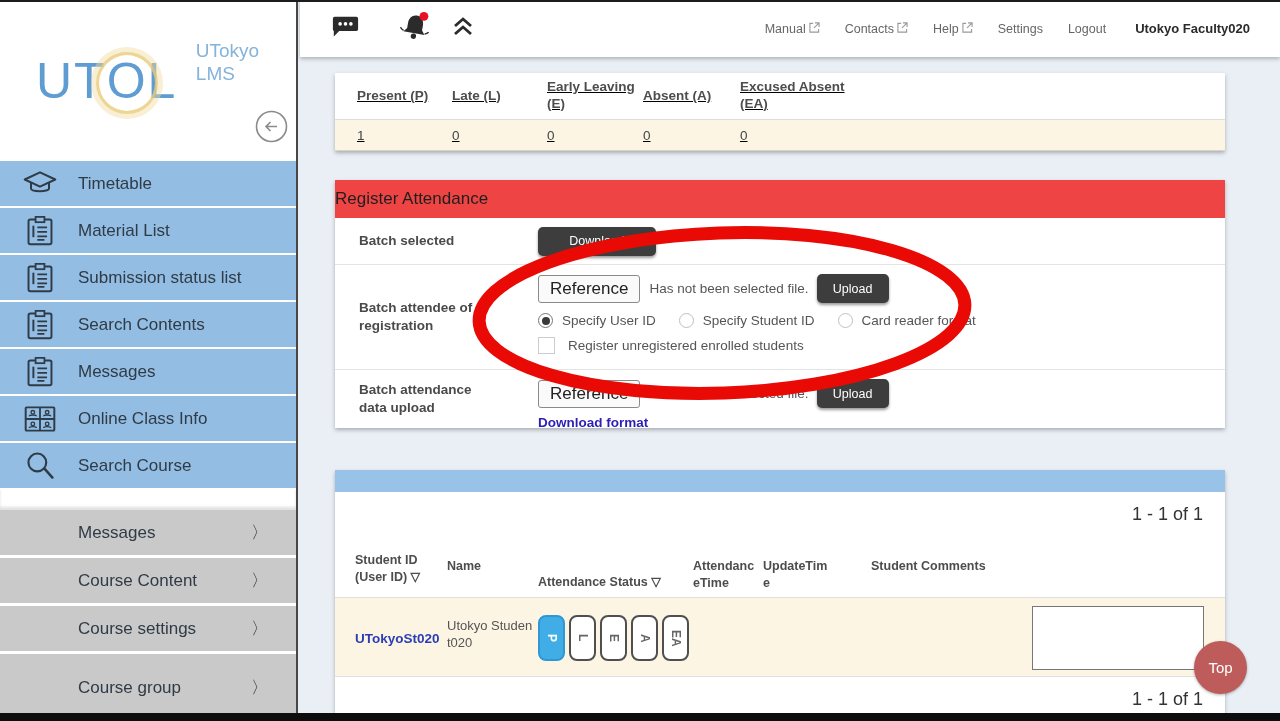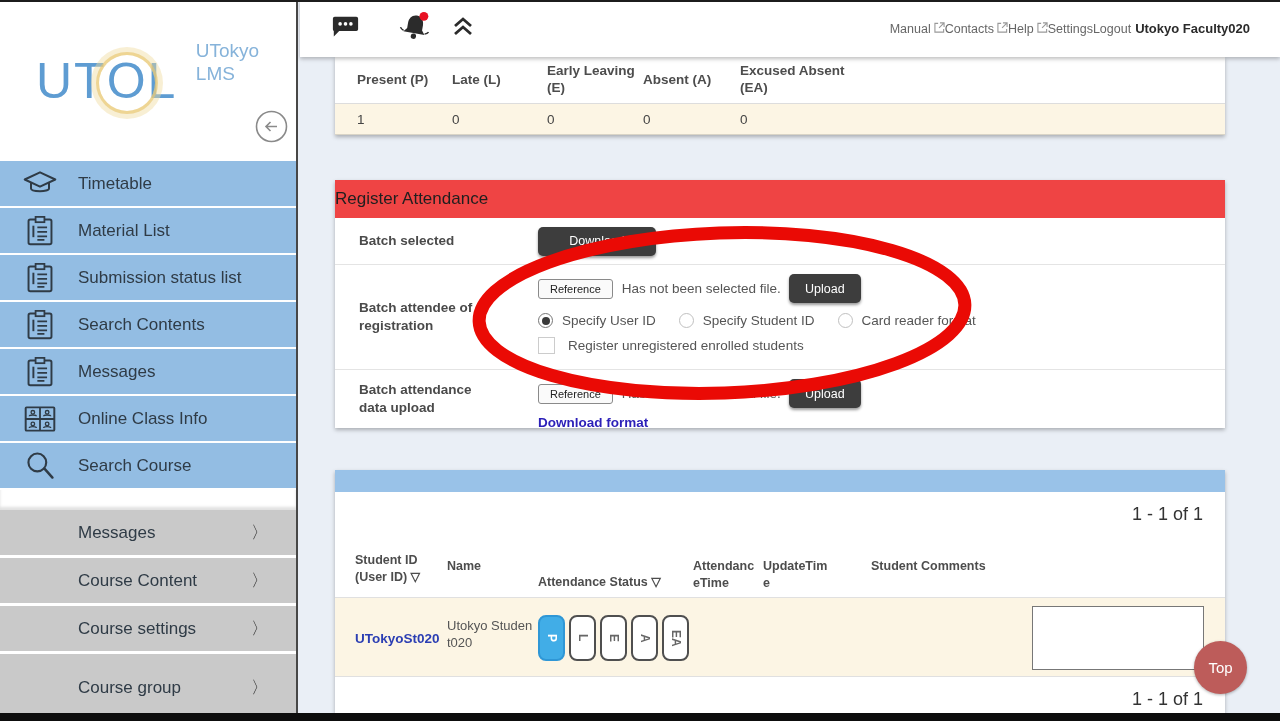--- a/index.html
+++ b/index.html
@@ -33,30 +33,30 @@
   .nav-item.gray .nav-label { margin-left:78px; }
   .nav-chevron { margin-left:auto; margin-right:28px; font-size:17px; color:#3a3a3a; }
 
   
   .topbar { position:absolute; left:300px; top:0; width:980px; height:57px; background:#fff; z-index:20;
     box-shadow:0 2px 4px rgba(0,0,0,.25); display:flex; align-items:center; }
   .icon-btn { border:none; background:transparent; padding:0; cursor:pointer; display:flex; align-items:center; }
   .icon-chat { margin-left:30px; }
   .icon-bell { margin-left:36px; }
   .icon-collapse { margin-left:18px; }
-  .topnav { margin-left:auto; margin-right:30px; display:flex; align-items:center; }
+  .topnav { margin-left:auto; margin-right:30px; display:flex; align-items:center; gap:25px; }
   .topnav a { font-size:12.5px; color:#666; text-decoration:none; display:flex; align-items:center; gap:3px; cursor:pointer; }
   .topnav .user { font-size:13px; font-weight:bold; color:#2b2b2b; margin-left:4px; }
 
   
   .main { position:absolute; left:300px; top:57px; width:980px; height:656px; background:#eaeff6; }
   .card { position:absolute; left:35px; width:890px; background:#fff; box-shadow:0 2px 4px rgba(0,0,0,.28); }
 
   
-  .summary { top:0; }
+  .summary { top:16px;text-decoration:underline; }
   .summary-head { display:flex; height:47px; border-bottom:1px solid #ddd; }
   .summary-head .cell { font-weight:bold; font-size:13.5px; color:#4d4d4d; display:flex; align-items:center; line-height:1.25; }
   .summary-vals { display:flex; height:31px; background:#fcf5e4; border-bottom:1px solid #d9d4c6; }
   .summary-vals .cell { font-size:13.5px; color:#444; display:flex; align-items:center; }
   .cell.c1{width:117px; padding-left:22px;} .cell.c2{width:95px;} .cell.c3{width:96px;} .cell.c4{width:97px;} .cell.c5{width:112px;} 
 
   
   .register { top:123px; }
   .card-head { height:38px; background:#ef4444; font-size:17px; color:#1f1f1f; line-height:38px; }
   .reg-row { display:flex; border-bottom:1px solid #e4e4e4; }
@@ -64,21 +64,21 @@
   .reg-label { width:130px; margin-left:24px; font-weight:bold; font-size:13.5px; color:#4a4a4a; line-height:1.3; align-self:center; }
   .reg-content { margin-left:49px; padding:9px 0; }
   .row-dl { height:47px; align-items:center; }
   .row-dl .reg-content { padding:0; display:flex; align-items:center; }
   .row-att { height:105px; }
   .row-up { height:58px; }
   .btn-dark { background:#3d3d3d; color:#fff; border:none; border-radius:5px; font-size:12.5px; height:29px;
     box-shadow:0 2px 3px rgba(0,0,0,.4); cursor:pointer; font-family:inherit; }
   .btn-download { width:118px; }
   .btn-upload { width:72px; margin-left:8px; }
-  .btn-ref { background:#fafafa; border:1px solid #8a8a8a; border-radius:3px; font-size:11px; color:#222;
+  .btn-ref { background:#fafafa; border:1px solid #8a8a8a; border-radius:3px; font-size:17px; color:#222;
     padding:3px 11px; cursor:pointer; font-family:inherit; }
   .file-line { display:flex; align-items:center; }
   .no-file { font-size:13.5px; color:#555; margin-left:9px; }
   .radio-line { display:flex; align-items:center; margin-top:10px; gap:23px; }
   .radio-group { display:flex; align-items:center; gap:9px; cursor:pointer; }
   .radio { width:15px; height:15px; border-radius:50%; border:1px solid #c0c0c0; background:#fff; display:inline-block; position:relative; }
   .radio.checked { border-color:#777; }
   .radio.checked::after { content:""; position:absolute; inset:2.5px; border-radius:50%; background:#3a3a3a; }
   .radio-label { font-size:13.5px; color:#555; }
   .check-line { display:flex; align-items:center; margin-top:9px; gap:13px; }

